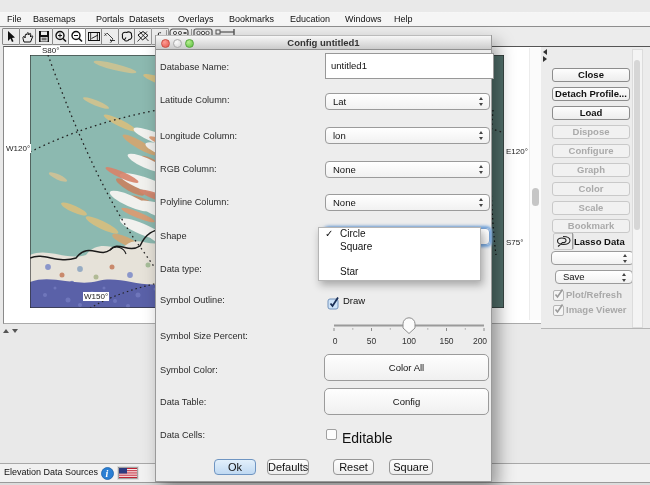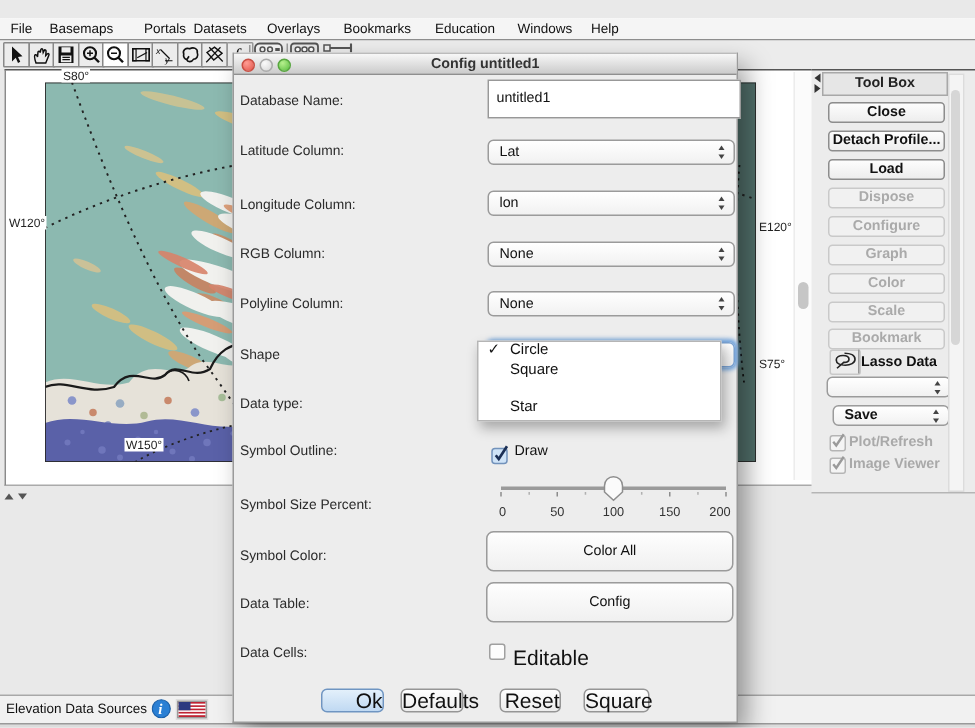--- a/index.html
+++ b/index.html
@@ -36,21 +36,21 @@
 #dialog{left:155px;top:35px;width:335px;height:446px;background:#ededed;box-shadow:6px 8px 16px rgba(0,0,0,.38);border:1px solid #9a9a9a;border-top:none}
 #dtitle{position:absolute;left:0;top:0;width:335px;height:13px;background:linear-gradient(#f7f7f7,#cbcbcb);border-bottom:1px solid #8f8f8f;border-top:1px solid #bbb}
 #dtitle .txt{position:absolute;width:335px;text-align:center;font-size:9.5px;color:#333;line-height:13px;font-weight:bold}
 .dl{position:absolute;left:4px;font-size:9.2px;color:#2b2b2b}
 .dtext{position:absolute;left:169px;width:162px;height:24px;background:#fff;border:1px solid #989898;font-size:9.5px;color:#111;line-height:24px;padding-left:5px}
 .dcombo{position:absolute;left:169px;width:156px;height:15px;background:linear-gradient(#ffffff,#f1f1f1);border:1px solid #9b9b9b;border-radius:4px;font-size:9.5px;color:#111;line-height:15px;padding-left:7px}
 .spin{position:absolute;right:5px;top:3px;width:5px;height:9px}
 .spin:before{content:"";position:absolute;left:0;top:0;border-left:2.5px solid transparent;border-right:2.5px solid transparent;border-bottom:3.5px solid #444}
 .spin:after{content:"";position:absolute;left:0;bottom:0;border-left:2.5px solid transparent;border-right:2.5px solid transparent;border-top:3.5px solid #444}
 .dbtn{position:absolute;left:168px;width:163px;height:25px;background:linear-gradient(#fefefe,#f0f0f0);border:1px solid #9b9b9b;border-radius:5px;font-size:9.5px;color:#111;text-align:center;line-height:25px}
-.bb{position:absolute;height:14px;border-radius:4px;background:linear-gradient(#fefefe,#ededed);border:1px solid #969696;font-size:14px;color:#111;text-align:right;line-height:14px}
+.bb{position:absolute;height:14px;border-radius:4px;background:linear-gradient(#fefefe,#ededed);border:1px solid #969696;font-size:11px;color:#111;text-align:center;line-height:14px}
 
 #shapelist{left:318px;top:227px;width:161px;height:52px;background:#fff;border:1px solid #b5b5b5;box-shadow:2px 4px 8px rgba(0,0,0,.3)}
 .sli{position:absolute;left:0;width:161px;height:12.7px;font-size:10px;color:#111;line-height:12.7px}
 </style></head><body>
 <div id="app">
 
   <div class="abs" id="titlebar">
     <div class="tl" style="left:4px"></div>
     <div class="tl" style="left:17px"></div>
     <div class="tl" style="left:30px"></div>
@@ -261,40 +261,39 @@
   <div class="abs" id="vscroll">
       <div id="vthumb"></div>
     </div>
 
   <div class="abs" style="left:3px;top:329px;width:0;height:0;border-left:3px solid transparent;border-right:3px solid transparent;border-bottom:4px solid #555"></div>
   <div class="abs" style="left:12px;top:329px;width:0;height:0;border-left:3px solid transparent;border-right:3px solid transparent;border-top:4px solid #555"></div>
 
   <div class="abs" id="rpanel">
     <div style="position:absolute;left:2px;top:2px;width:0;height:0;border-top:3px solid transparent;border-bottom:3px solid transparent;border-right:4px solid #333"></div>
     <div style="position:absolute;left:2px;top:9px;width:0;height:0;border-top:3px solid transparent;border-bottom:3px solid transparent;border-left:4px solid #333"></div>
-    <div id="toolboxhdr">Tool Box</div>
     <div class="rbtn en" style="top:21px">Close</div>
     <div class="rbtn en" style="top:40px">Detach Profile...</div>
     <div class="rbtn en" style="top:59px">Load</div>
     <div class="rbtn dis" style="top:78px">Dispose</div>
     <div class="rbtn dis" style="top:97px">Configure</div>
     <div class="rbtn dis" style="top:116px">Graph</div>
     <div class="rbtn dis" style="top:135px">Color</div>
     <div class="rbtn dis" style="top:154px">Scale</div>
     <div class="rbtn dis" style="top:172px">Bookmark</div>
     <div style="position:absolute;left:12px;top:186px;width:19px;height:15px;border:1px solid #c9c9c9;border-radius:2px"></div>
       <div style="position:absolute;left:31px;top:186px;width:1px;height:16px;background:#9a9a9a"></div>
       <div id="lassoicon" style="position:absolute;left:14px;top:187px;width:16px;height:13px"><svg width="16" height="13" viewBox="0 0 16 13">
           <path d="M8 1.5 C12 1.5 15 3 15 5.5 C15 8 12 9.5 8.5 9.5 C5 9.5 2.5 8.2 2.5 6 C2.5 4.2 4.5 3 7 3 C9.5 3 11 4 11 5.5 C11 7 9.5 7.8 7.5 7.6 L3 11.5" fill="none" stroke="#222" stroke-width="1.1"></path>
         </svg></div>
     <div style="position:absolute;left:33px;top:189px;font-size:9.5px;font-weight:bold;color:#111">Lasso Data</div>
     <div class="dcombo" style="left:10px;top:204px;width:74px;height:12px;line-height:12px">
         <div class="spin" style="top:1.5px"></div>
       </div>
-    <div class="dcombo" style="left:14px;top:223px;width:69px;height:12px;line-height:12px;font-weight:bold">Save<div class="spin" style="top:1.5px"></div></div>
+    <div class="dcombo" style="left:14px;top:223px;width:69px;height:12px;line-height:12px;font-weight:normal">Save<div class="spin" style="top:1.5px"></div></div>
     <div class="rcheck" style="top:243px">
         <svg width="12" height="13" viewBox="0 0 12 13">
           <path d="M2.5 7.5 L4.5 10 L9.5 2.5" fill="none" stroke="#9a9a9a" stroke-width="1.6"></path>
         </svg>
       </div>
     <div class="rchecktext" style="top:242px">Plot/Refresh</div>
     <div class="rcheck" style="top:258px">
         <svg width="12" height="13" viewBox="0 0 12 13">
           <path d="M2.5 7.5 L4.5 10 L9.5 2.5" fill="none" stroke="#9a9a9a" stroke-width="1.6"></path>
         </svg>

